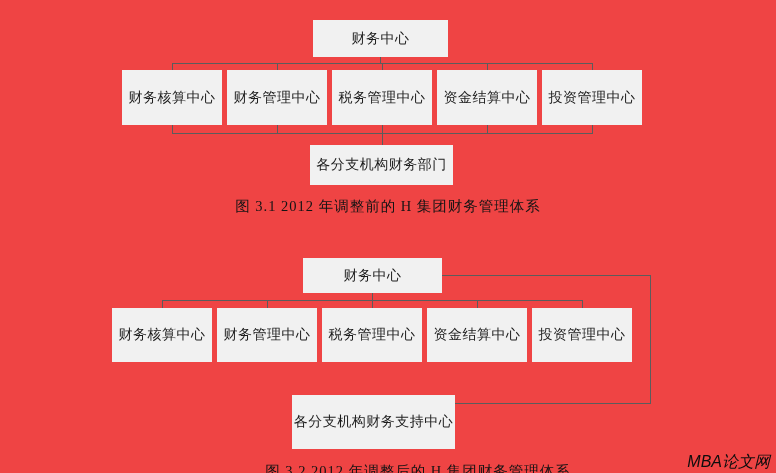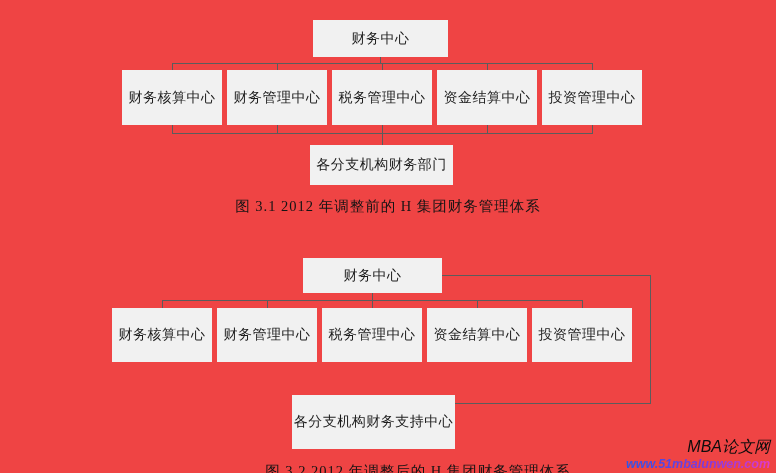--- a/index.html
+++ b/index.html
@@ -80,16 +80,15 @@
     <div class="node" style="left:427px;top:308px;width:100px;height:54px;">资金结算中心</div>
     <div class="node" style="left:532px;top:308px;width:100px;height:54px;">投资管理中心</div>
 
     <div class="node" style="left:292px;top:383px;width:163px;height:54px;margin-top:12px;">各分支机构财务支持中心</div>
 
     <div class="caption" style="top:462px;padding-left:30px;">图 3.2 2012 年调整后的 H 集团财务管理体系</div>
   </div>
 
   <div class="watermark">
     <div class="brand">MBA论文网</div>
-    <div class="url">www.51mbalunwen.com</div>
   </div>
 
 </div>
 
 </body></html>

